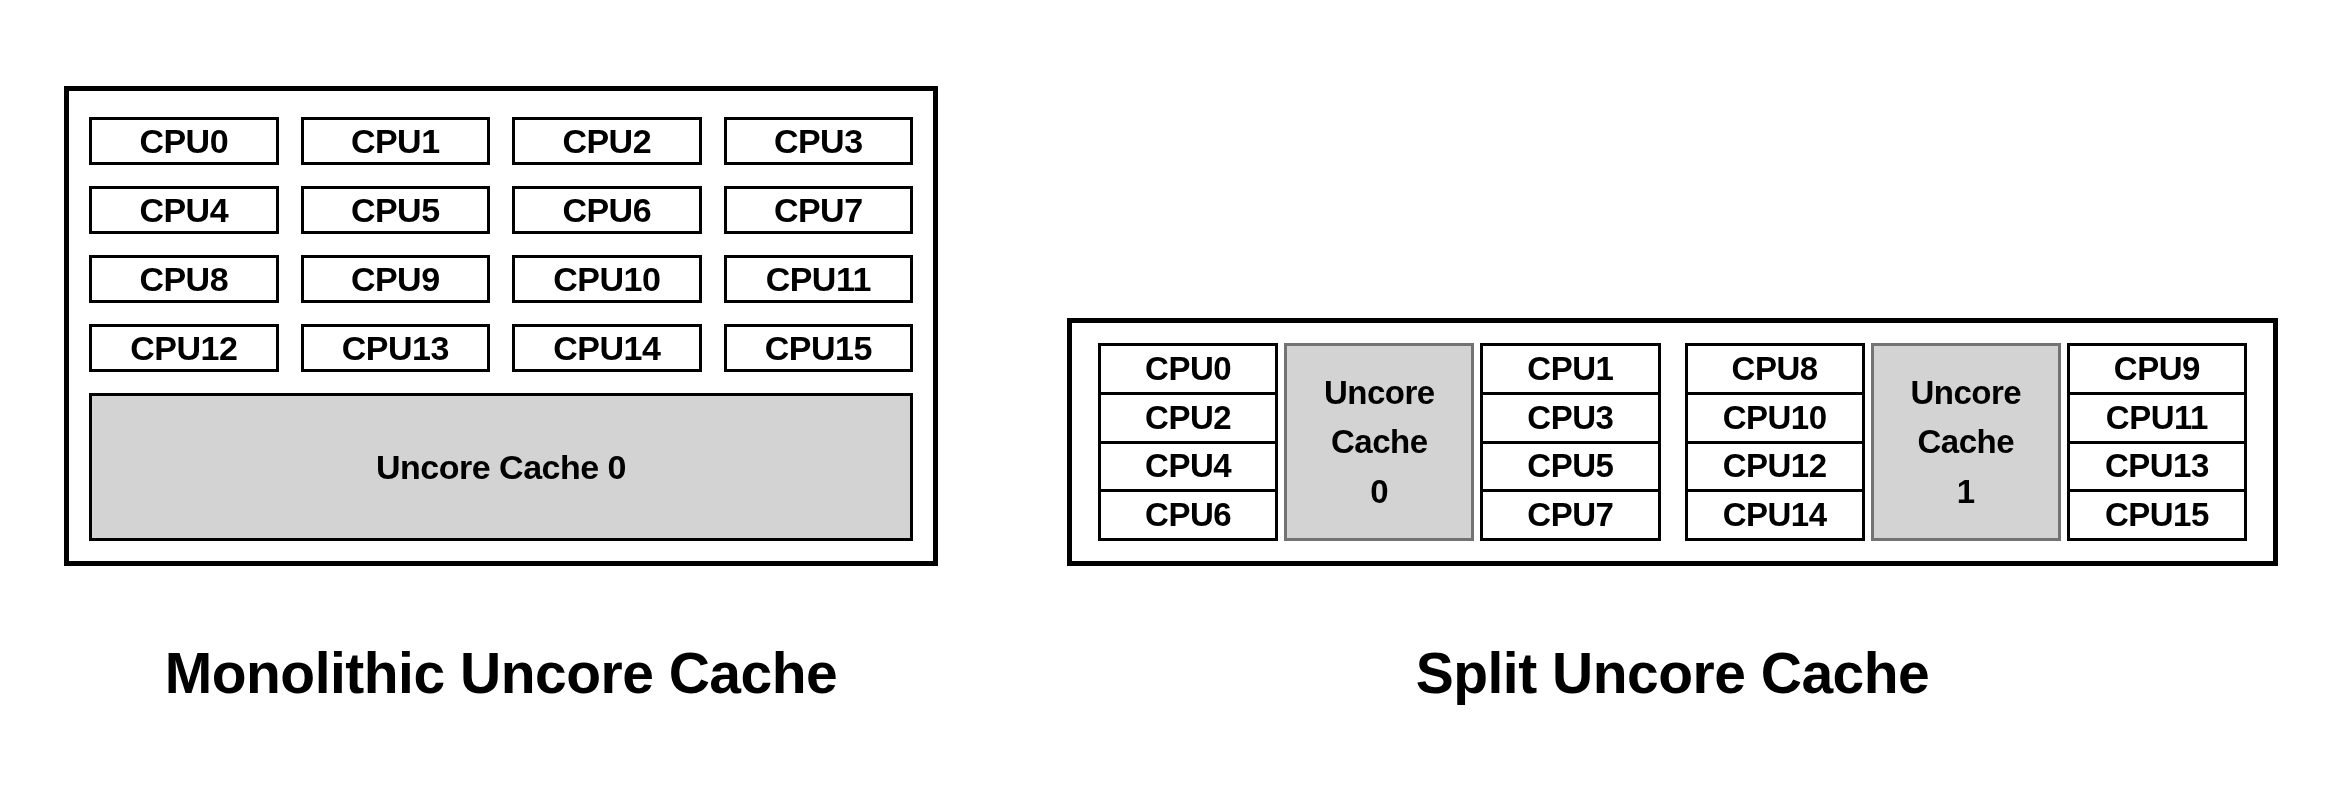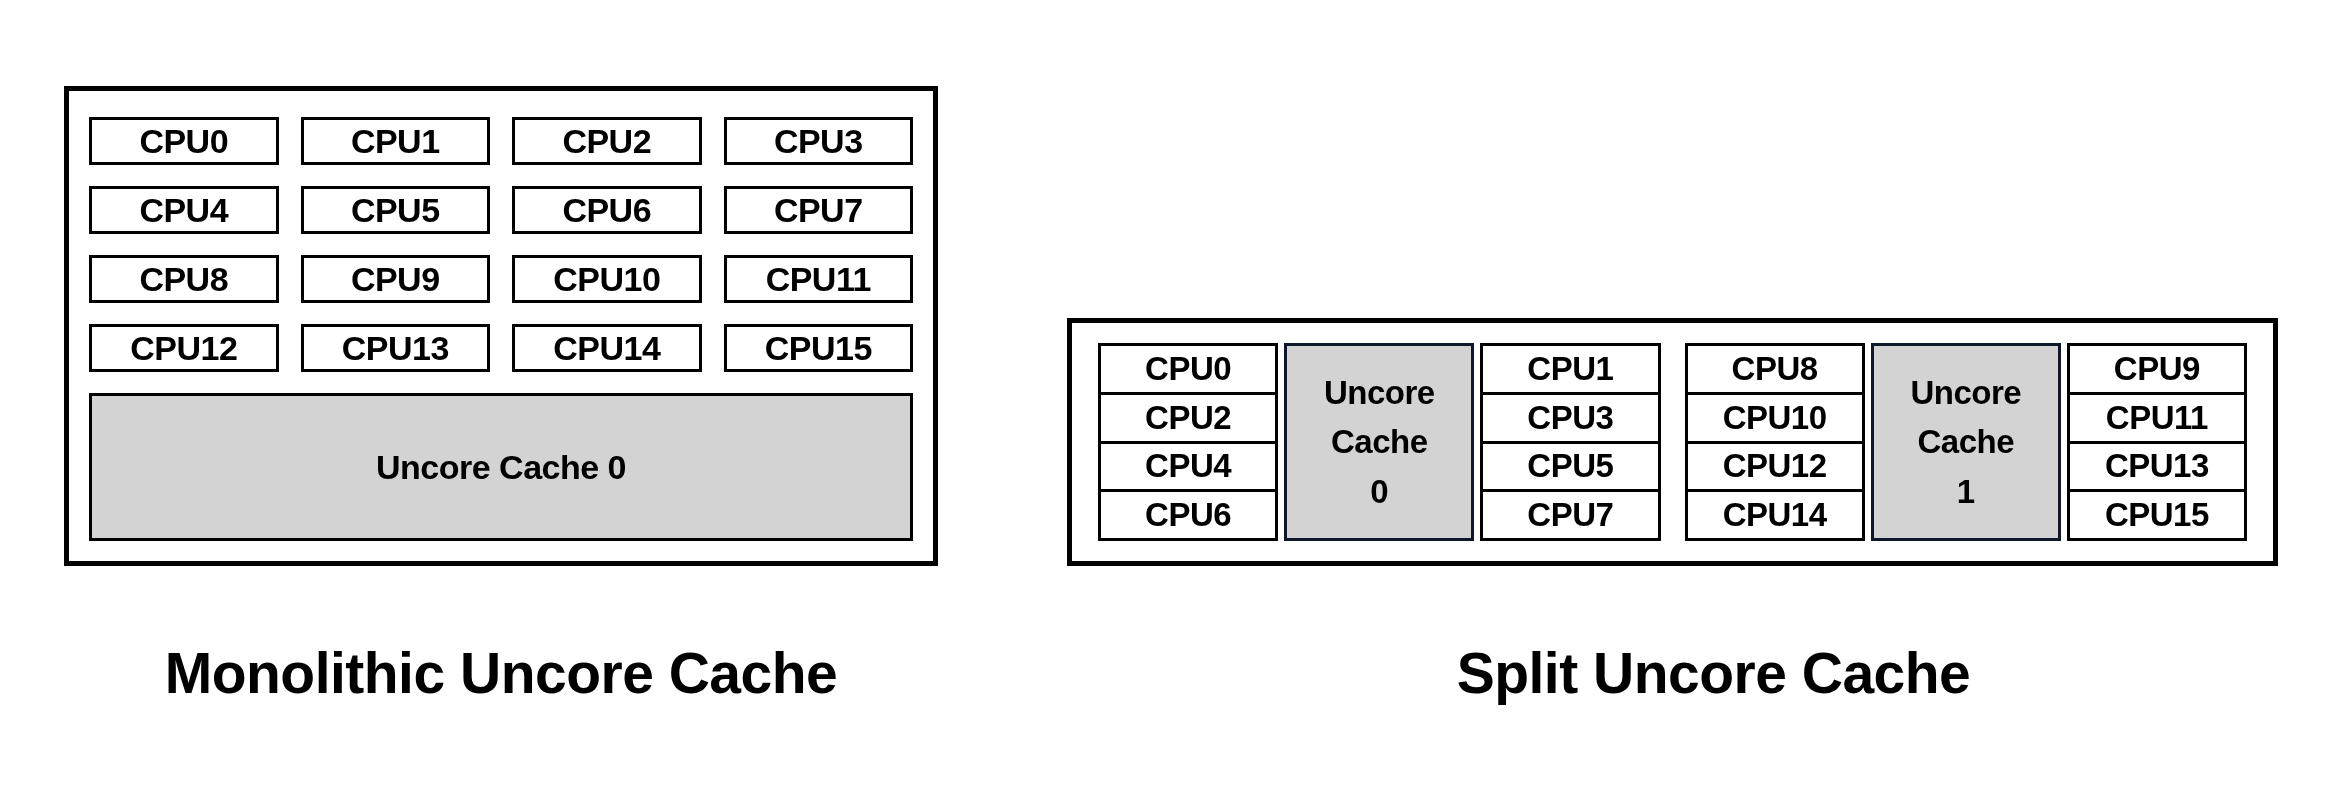--- a/index.html
+++ b/index.html
@@ -99,21 +99,21 @@
     justify-content: center;
     font-size: 33px;
     font-weight: bold;
     letter-spacing: -0.5px;
     color: #000000;
   }
   .cpu-cell:first-child { margin-top: 0; }
   .uncore-split {
     width: 190px;
     box-sizing: border-box;
-    border: 3px solid #0f172a;
+    border: 3px solid #737373;
     background: #d3d3d3;
     display: flex;
     align-items: center;
     justify-content: center;
     text-align: center;
     font-size: 33px;
     font-weight: bold;
     letter-spacing: -0.5px;
     line-height: 1.5;
     color: #000000;
@@ -124,21 +124,21 @@
   .caption {
     position: absolute;
     top: 640px;
     text-align: center;
     font-size: 57px;
     font-weight: bold;
     letter-spacing: -0.5px;
     color: #000000;
   }
   .caption-left  { left: 64px;   width: 874px;  }
-  .caption-right { left: 1108px; width: 1211px; }
+  .caption-right { left: 1067px; width: 1211px; }
 </style>
 </head>
 <body>
 
 <div class="canvas">
 
   <div class="diagram mono">
     <div class="cpu-grid">
       <div class="cpu-box">CPU0</div>
       <div class="cpu-box">CPU1</div>

